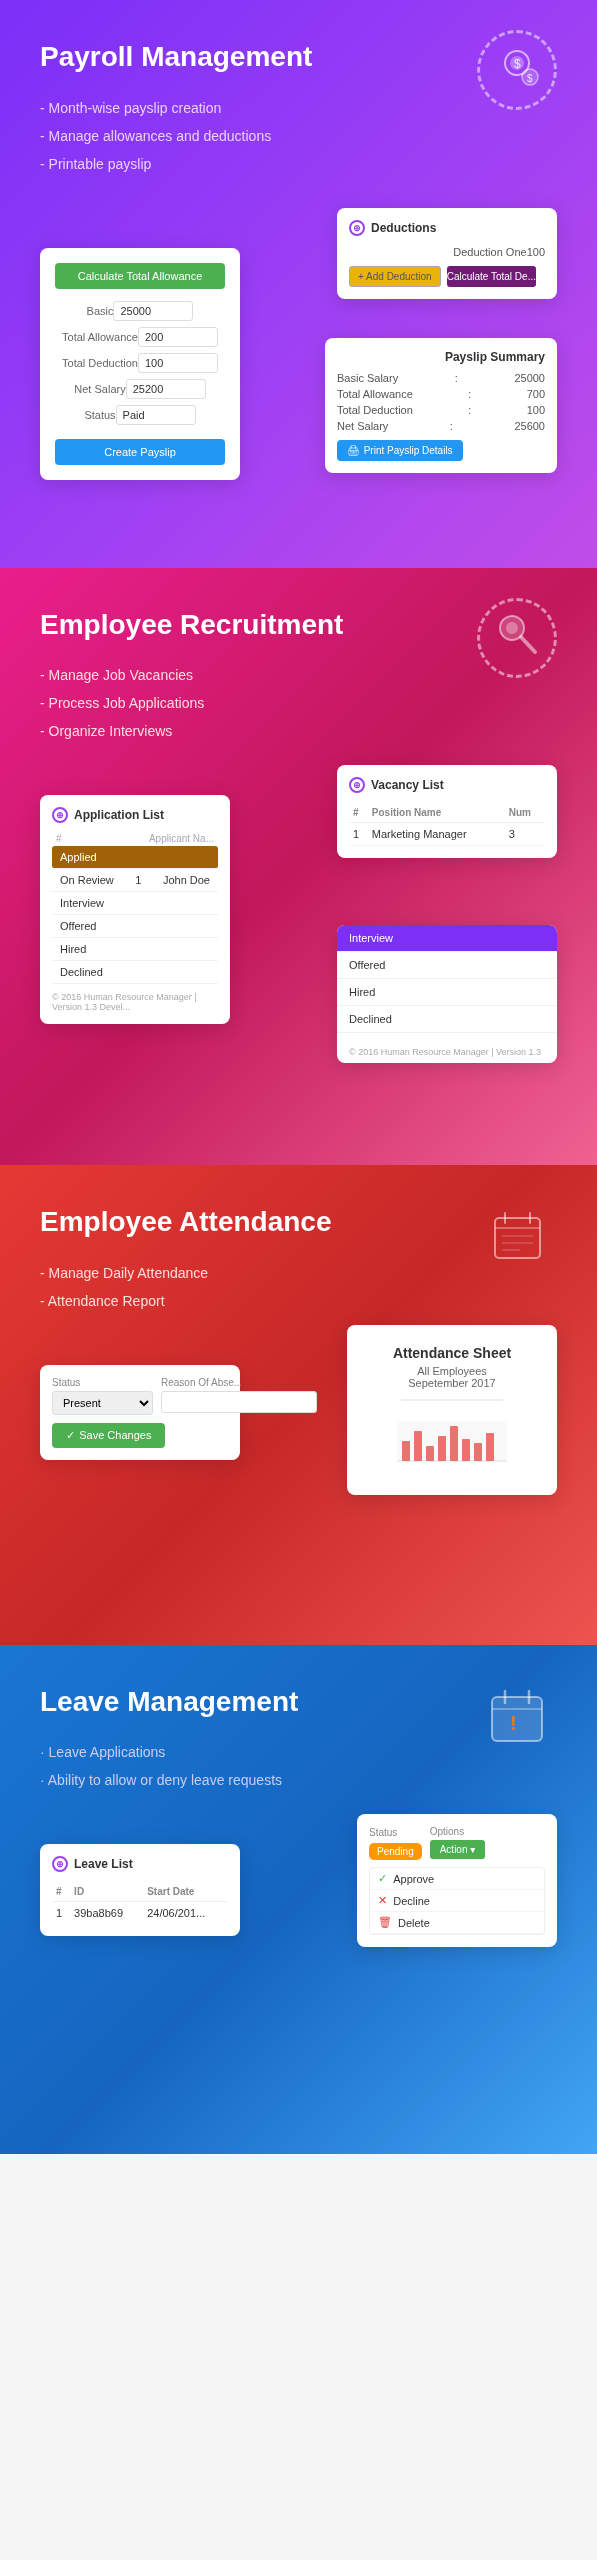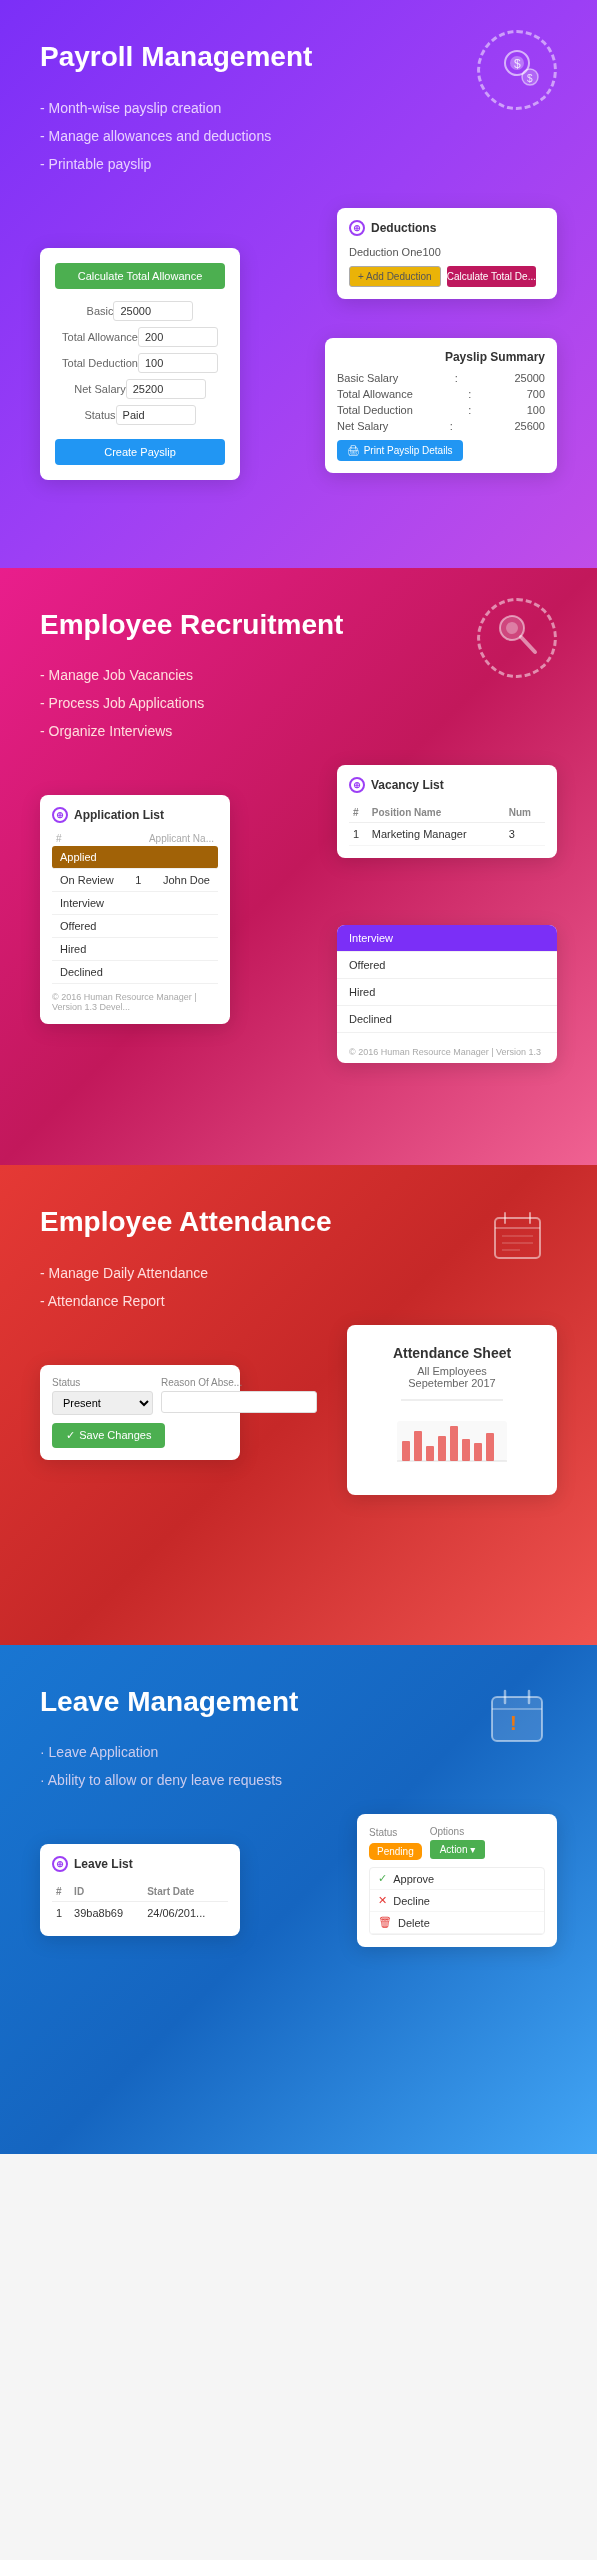--- a/index.html
+++ b/index.html
@@ -123,41 +123,41 @@
       border-radius: 50%;
       border: 2px solid #9c3ff5;
       display: inline-flex;
       align-items: center;
       justify-content: center;
       font-size: 9px;
       color: #9c3ff5;
     }
     .deduction-row {
       display: flex;
-      justify-content: flex-start;
+      justify-content: flex-end;
       font-size: 11px;
       color: #555;
       margin-bottom: 8px;
     }
     .deduction-actions {
       display: flex;
       gap: 6px;
       margin-top: 8px;
     }
     .btn-outline-small {
       border: 1px solid #aaa;
       background: #eab308;
       border-radius: 3px;
       padding: 4px 8px;
       font-size: 10px;
       cursor: pointer;
       color: #555;
     }
     .btn-purple-small {
-      background: #be185d;
+      background: #701a75;
       color: #fff;
       border: none;
       border-radius: 3px;
       padding: 4px 0;
       font-size: 10px;
       cursor: pointer;
     }
 
     
     .payroll-right-card-bottom {
@@ -782,21 +782,21 @@
       <rect x="5" y="12" width="50" height="44" rx="5" fill="rgba(255,255,255,0.15)" stroke="rgba(255,255,255,0.5)" stroke-width="2"></rect>
       <line x1="5" y1="24" x2="55" y2="24" stroke="rgba(255,255,255,0.4)" stroke-width="1.5"></line>
       <line x1="18" y1="6" x2="18" y2="18" stroke="rgba(255,255,255,0.5)" stroke-width="2.5" stroke-linecap="round"></line>
       <line x1="42" y1="6" x2="42" y2="18" stroke="rgba(255,255,255,0.5)" stroke-width="2.5" stroke-linecap="round"></line>
       <text x="23" y="45" fill="rgba(255,120,0,0.9)" font-size="20" font-weight="bold">!</text>
     </svg>
   </div>
 
   <h2 class="section-title">Leave Management</h2>
   <ul class="bullet-list">
-    <li>Leave Application</li>
+    <li>Leave Applications</li>
     <li>Ability to allow or deny leave requests</li>
   </ul>
 
   <div class="cards-wrapper" style="height: 280px;">
 
     <div class="card leave-list-card">
       <div class="card-header-row">
         <span class="circle-icon">⊕</span>
         <span>Leave List</span>
       </div>

